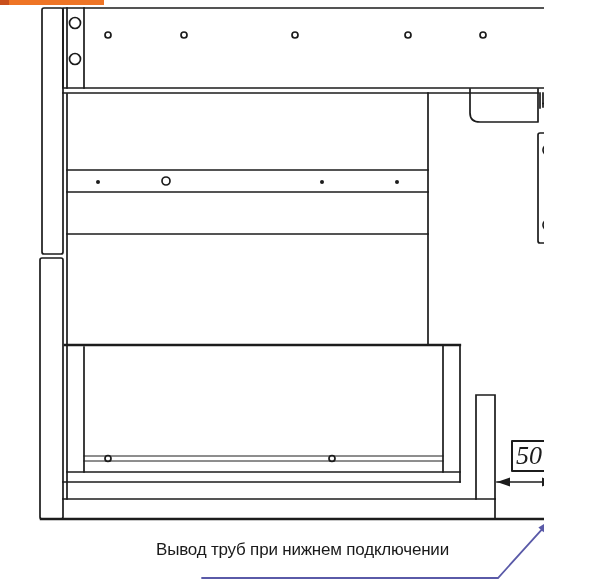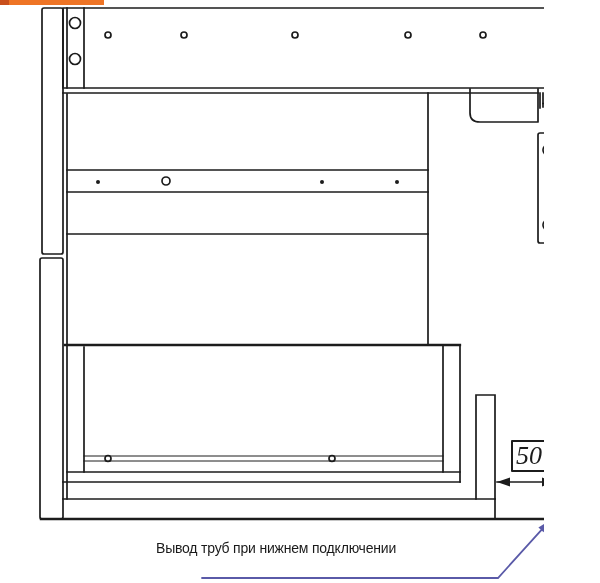--- a/index.html
+++ b/index.html
@@ -16,21 +16,21 @@
   }
   .orange-bar .cap{
     position:absolute;left:0;top:0;width:9px;height:5px;
     background:#c94f1c;
   }
   .drawing-svg{position:absolute;left:0;top:0;}
   .annotation{
     position:absolute;
     left:156px;top:540px;
     white-space:nowrap;
-    font-size:14px;
+    font-size:17px;
     letter-spacing:-0.2px;
     color:#1a1a1a;
   }
   .dim-text{
     font-family:"Liberation Serif", serif;
     font-style:italic;
     font-size:26px;
   }
 </style>
 </head>

